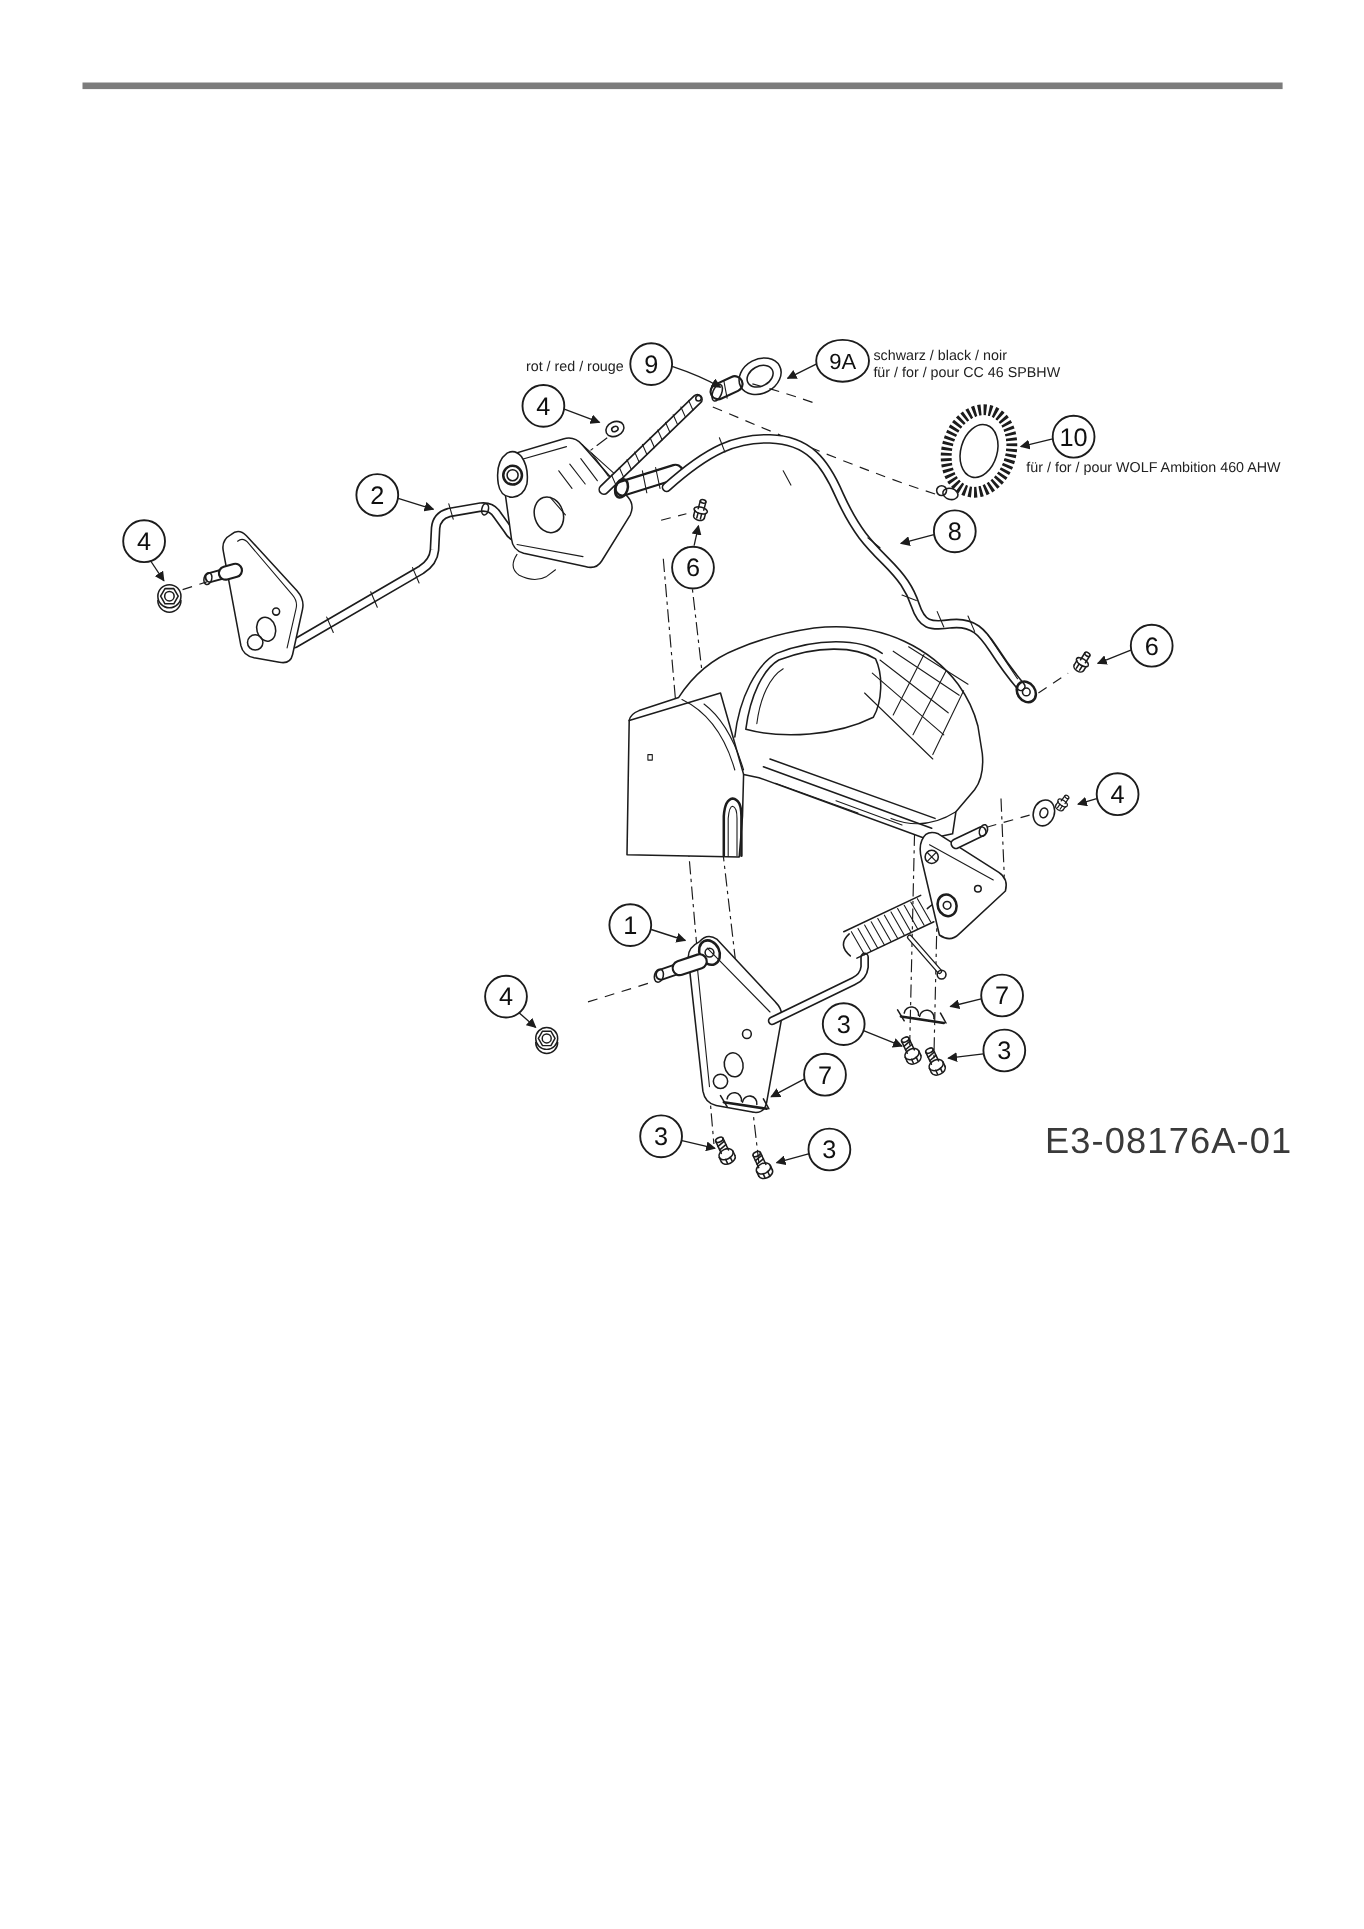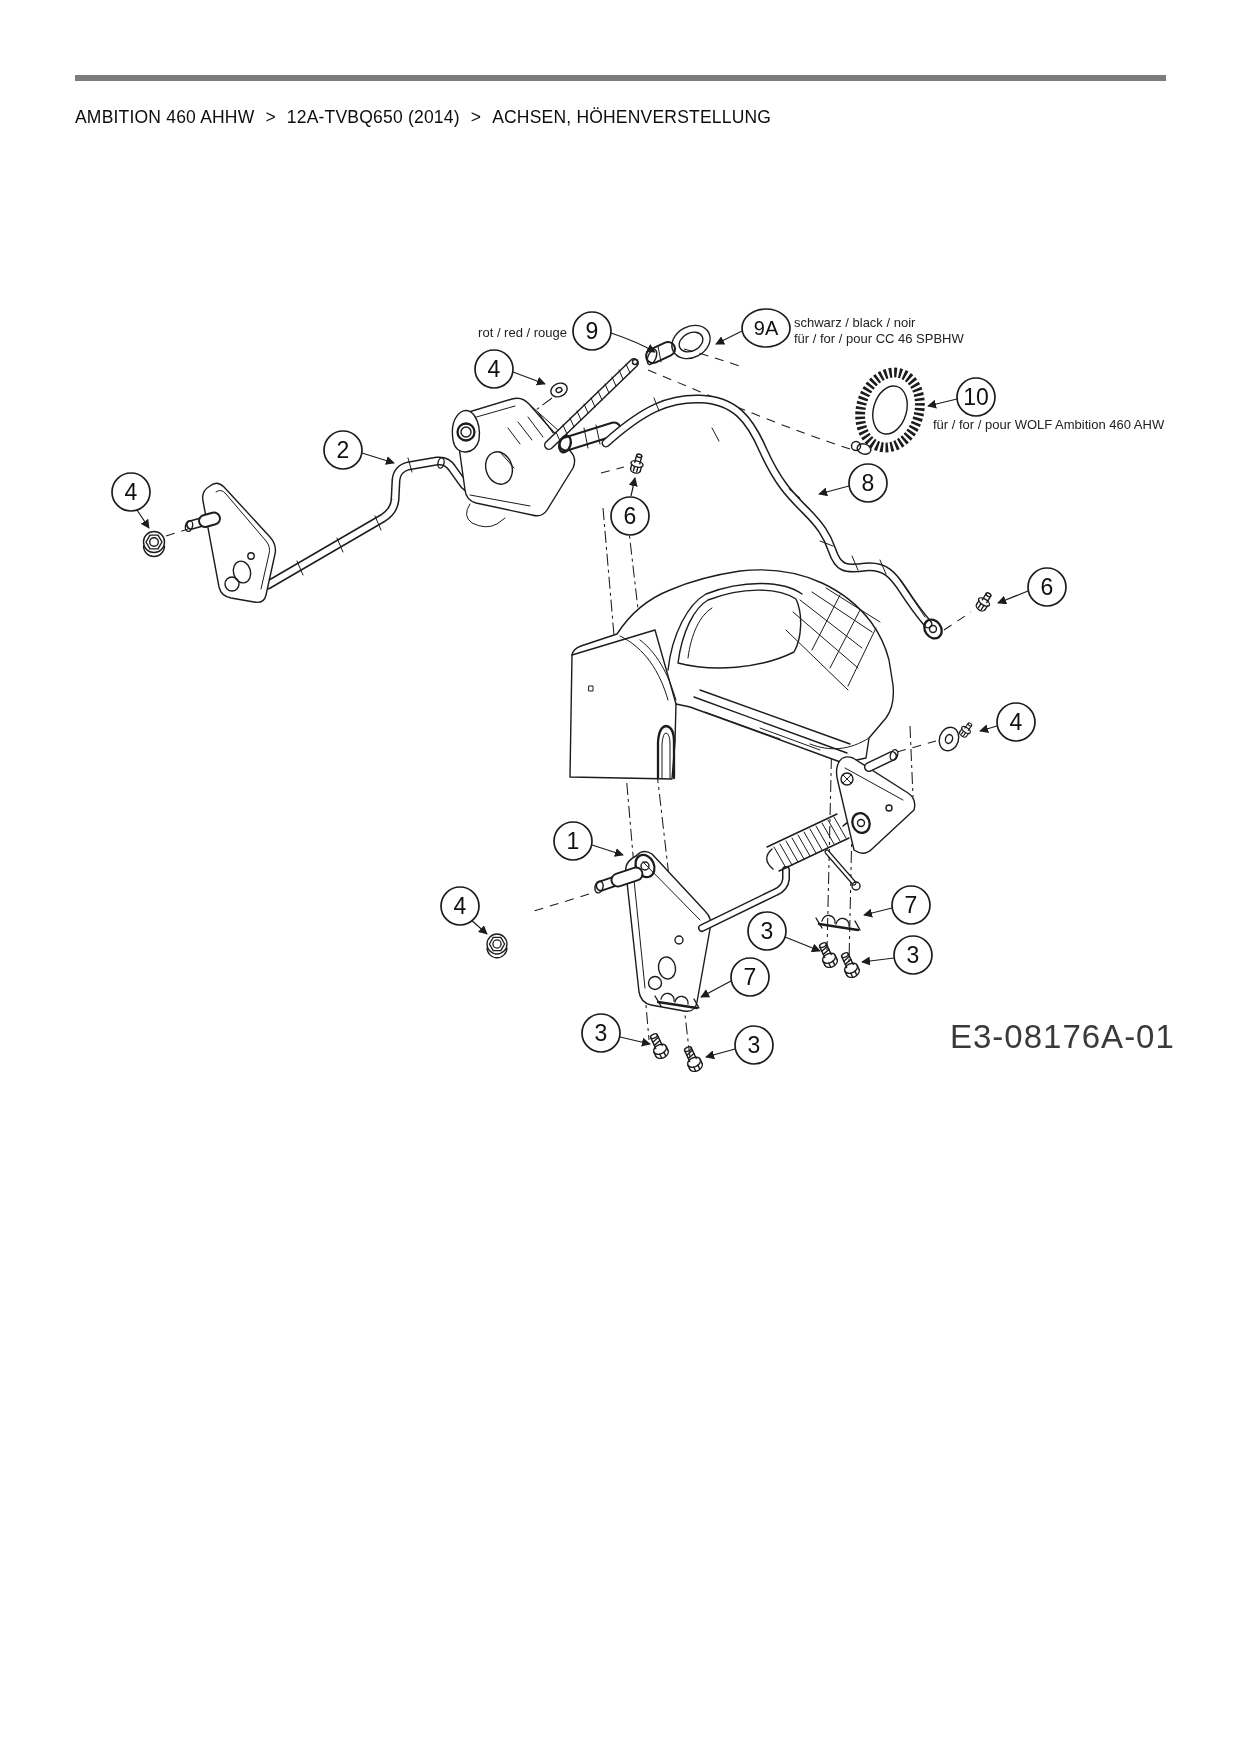--- a/index.html
+++ b/index.html
@@ -28,23 +28,20 @@
   .dwg{font-size:33px;fill:#3a3a3a;letter-spacing:1px;font-family:"Liberation Sans",sans-serif;}
   .teeth{stroke:#1c1c1c;fill:none;stroke-width:10;stroke-dasharray:2.6 2.3;}
 </style>
 </head>
 <body>
 
 <div class="page">
 
   <div class="top-rule" style="background:#7c7c7c"></div>
 
-  <nav class="breadcrumb">
-    <span>AMBITION 460 AHHW</span><span class="sep">&gt;</span><span>12A-TVBQ650 (2014)</span><span class="sep">&gt;</span><span>ACHSEN, HÖHENVERSTELLUNG</span>
-  </nav>
 
   <svg class="diagram" width="1240" height="1754" viewBox="0 0 1240 1754">
     <defs>
       <marker id="arr" viewBox="0 0 10 10" refX="9" refY="5" markerWidth="7.5" markerHeight="7.5" orient="auto-start-reverse">
         <path d="M0,0 L10,5 L0,10 Z" fill="#1c1c1c"></path>
       </marker>
       <g id="bolt3" class="ink">
         <path d="M -3.6,0 L -3.6,-12 M 3.6,0 L 3.6,-12"></path>
         <ellipse cx="0" cy="-12" rx="3.6" ry="2"></ellipse>
         <path d="M -3.6,-3.5 L 3.6,-5.5 M -3.6,-7 L 3.6,-9"></path>

